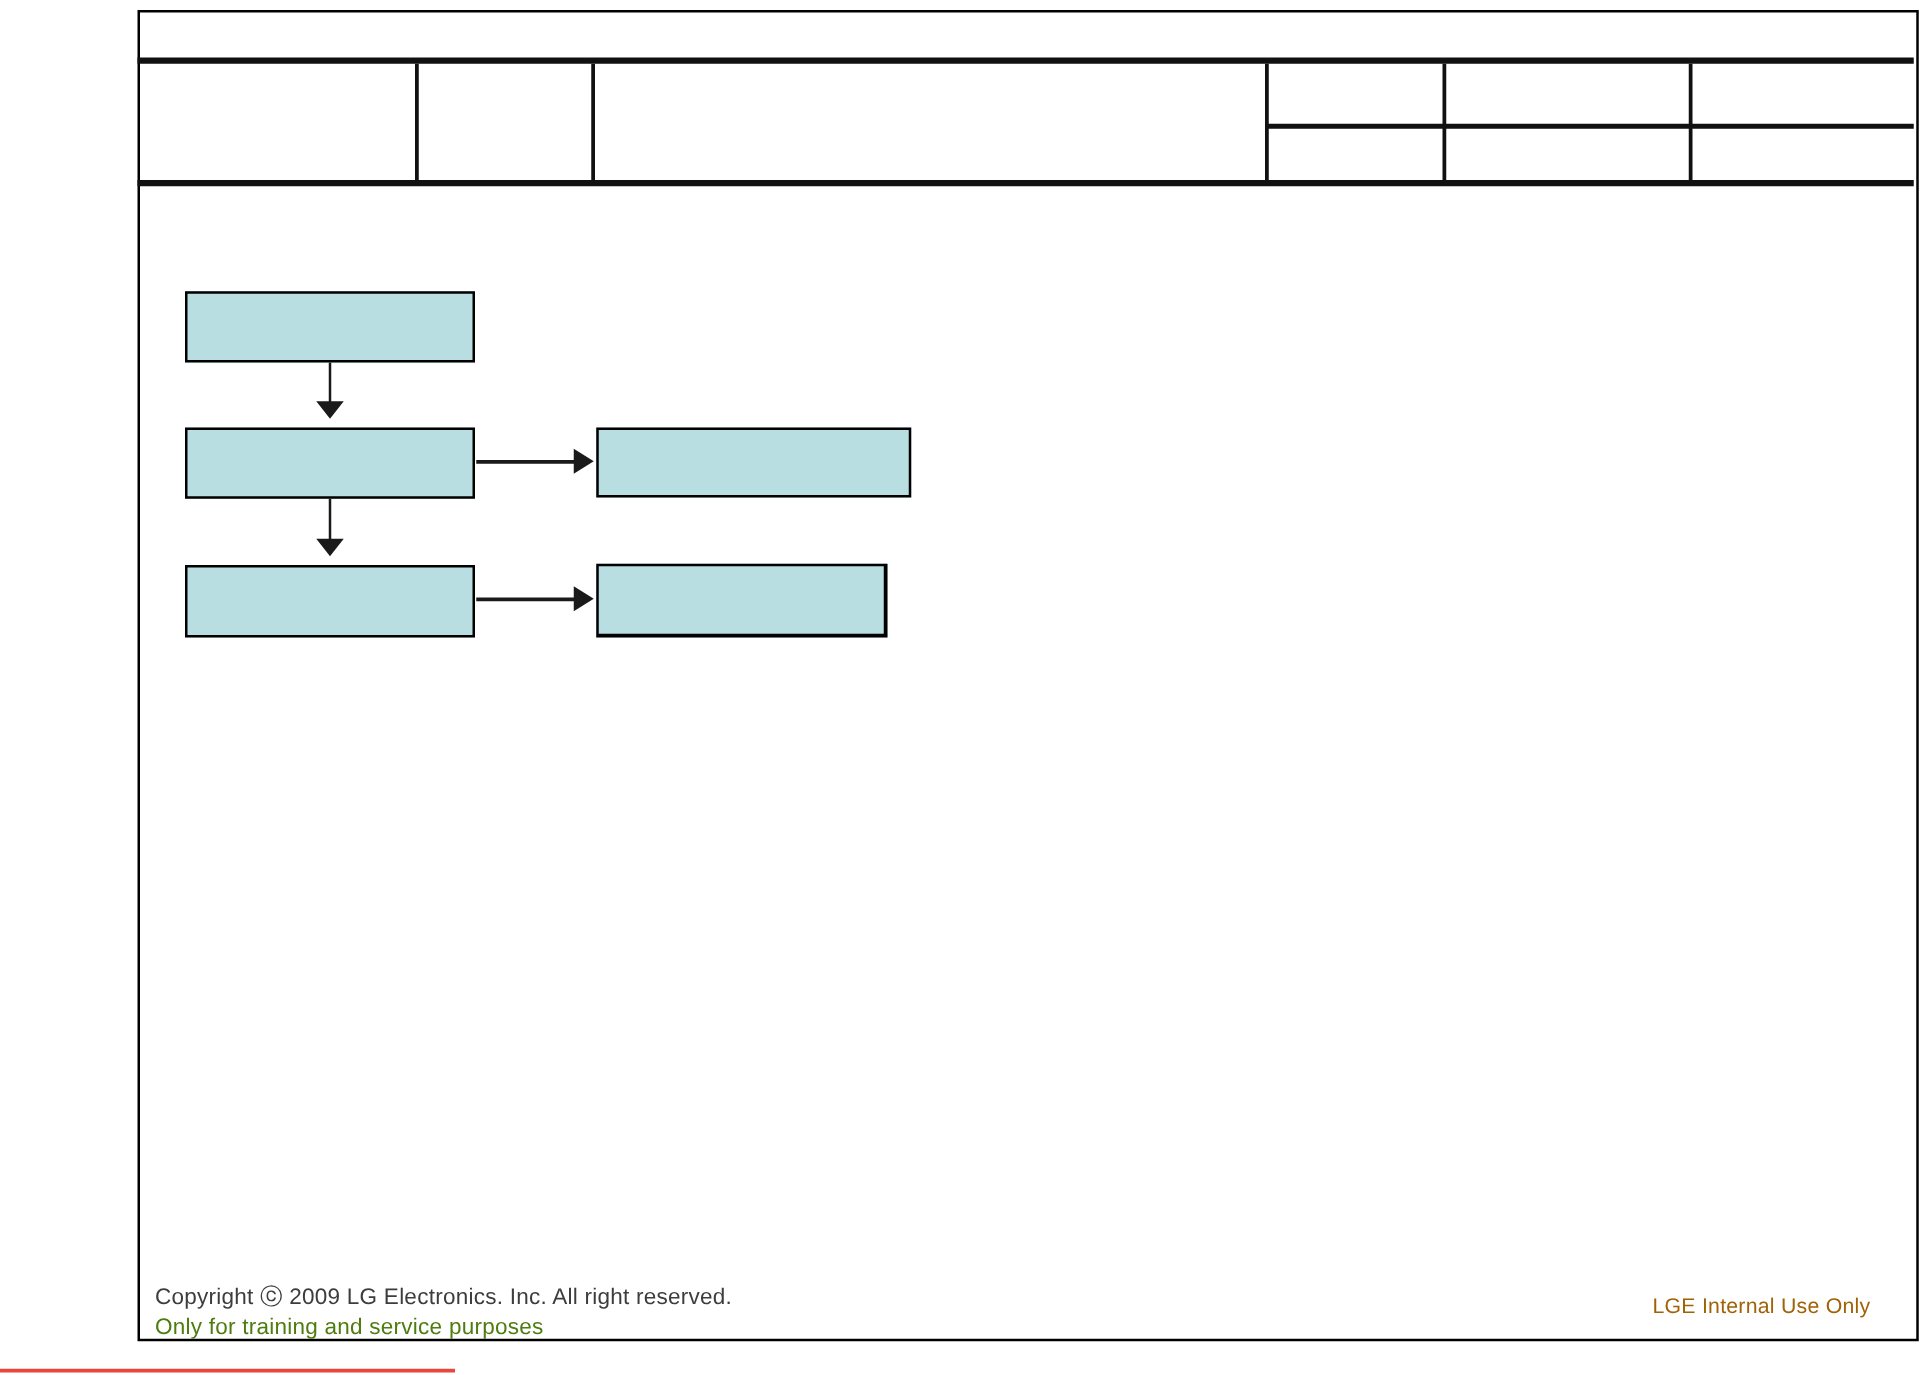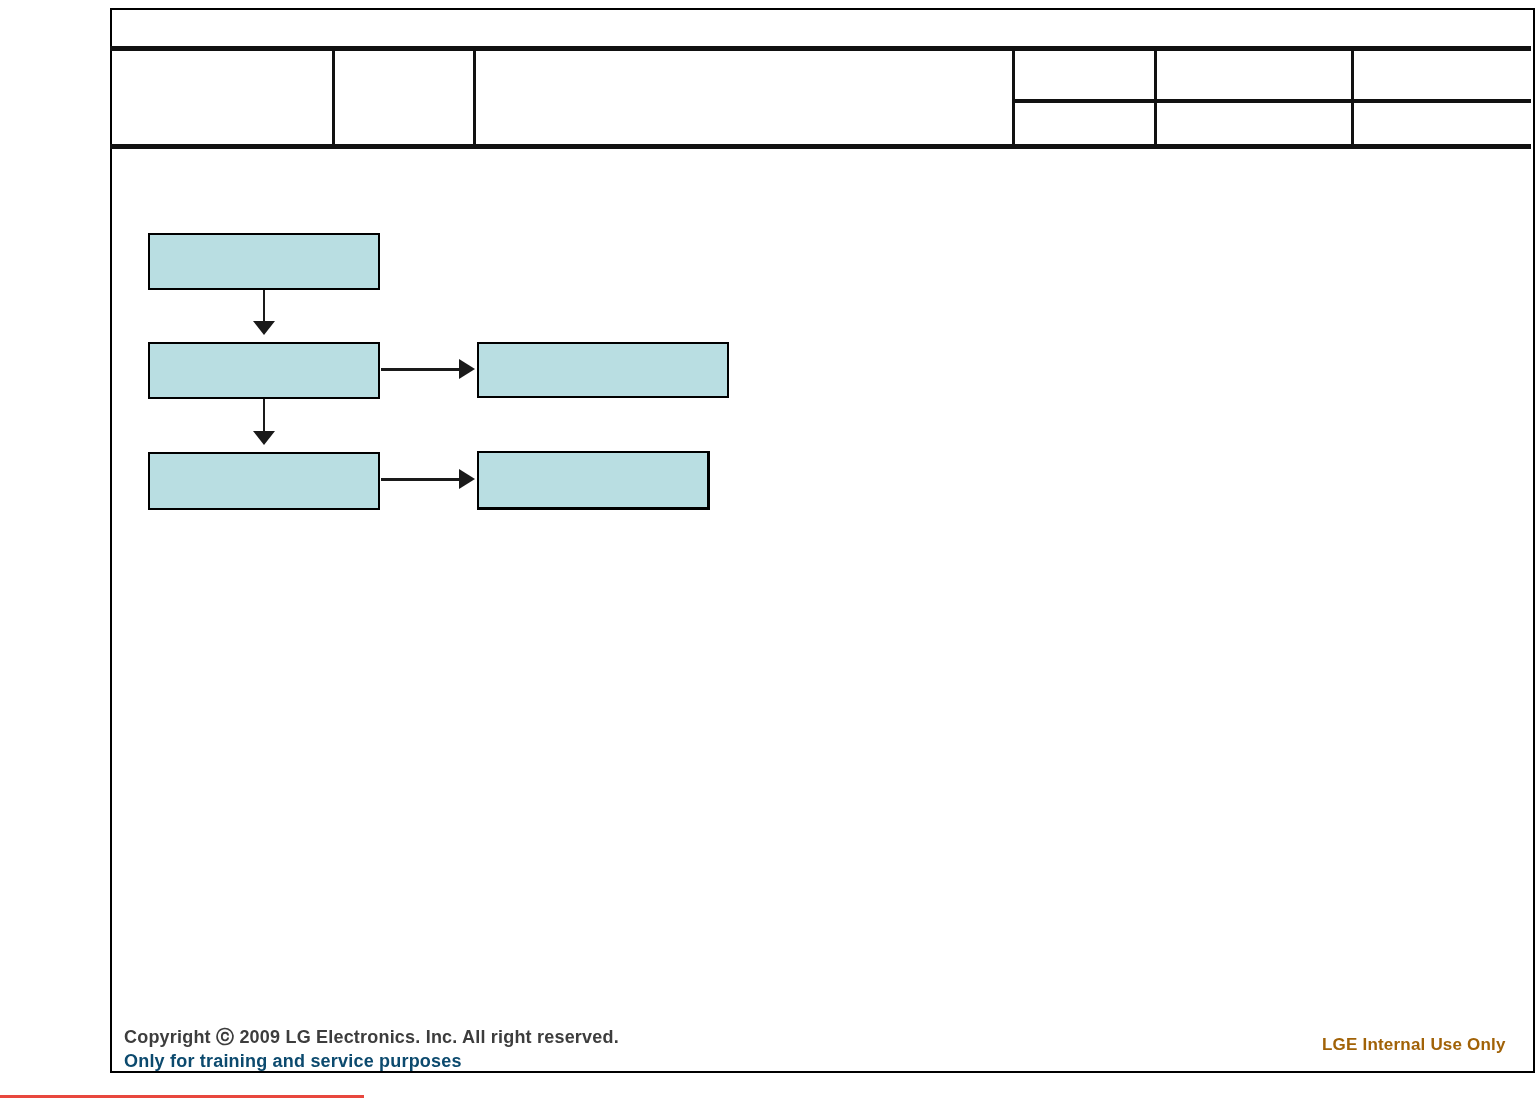--- a/index.html
+++ b/index.html
@@ -73,21 +73,20 @@
   .ah2-stem { left: 381px; top: 478px; width: 79px; }
   .ah2-head { left: 459px; top: 469px; }
 
   
   .footer-text {
     color: #3d3d3d;
     font-size: 18px;
     line-height: 24px;
     white-space: nowrap;
     letter-spacing: 0.2px;
-    font-weight: bold;
   }
   .copy1 { left: 124px; top: 1025px; }
   .copy2 { left: 124px; top: 1049px; }
   .internal { left: 1322px; top: 1033px; font-size: 17px; }
 
   .red-bar {
     left: 0; top: 1095px;
     width: 364px; height: 3px;
   }
 </style>
@@ -123,18 +122,18 @@
   <div class="abs head-down av2-head"></div>
 
   <div class="abs flow-box fb4" style="background-color: rgb(185, 222, 226);"></div>
 
   <div class="abs stem-h ah2-stem"></div>
   <div class="abs head-right ah2-head"></div>
 
   <div class="abs flow-box fb5" style="background-color: rgb(185, 222, 226);"></div>
 
   <div class="abs footer-text copy1" style="color: rgb(61, 61, 61);">Copyright ⓒ 2009 LG Electronics. Inc. All right reserved.</div>
-  <div class="abs footer-text copy2" style="color: #0c4a6e;">Only for training and service purposes</div>
+  <div class="abs footer-text copy2" style="color: #4d7c0f;">Only for training and service purposes</div>
   <div class="abs footer-text internal" style="color: #a16207;">LGE Internal Use Only</div>
 
   <div class="abs red-bar" style="background-color: rgb(232, 71, 62);"></div>
 
 </div>
 
 </body></html>

